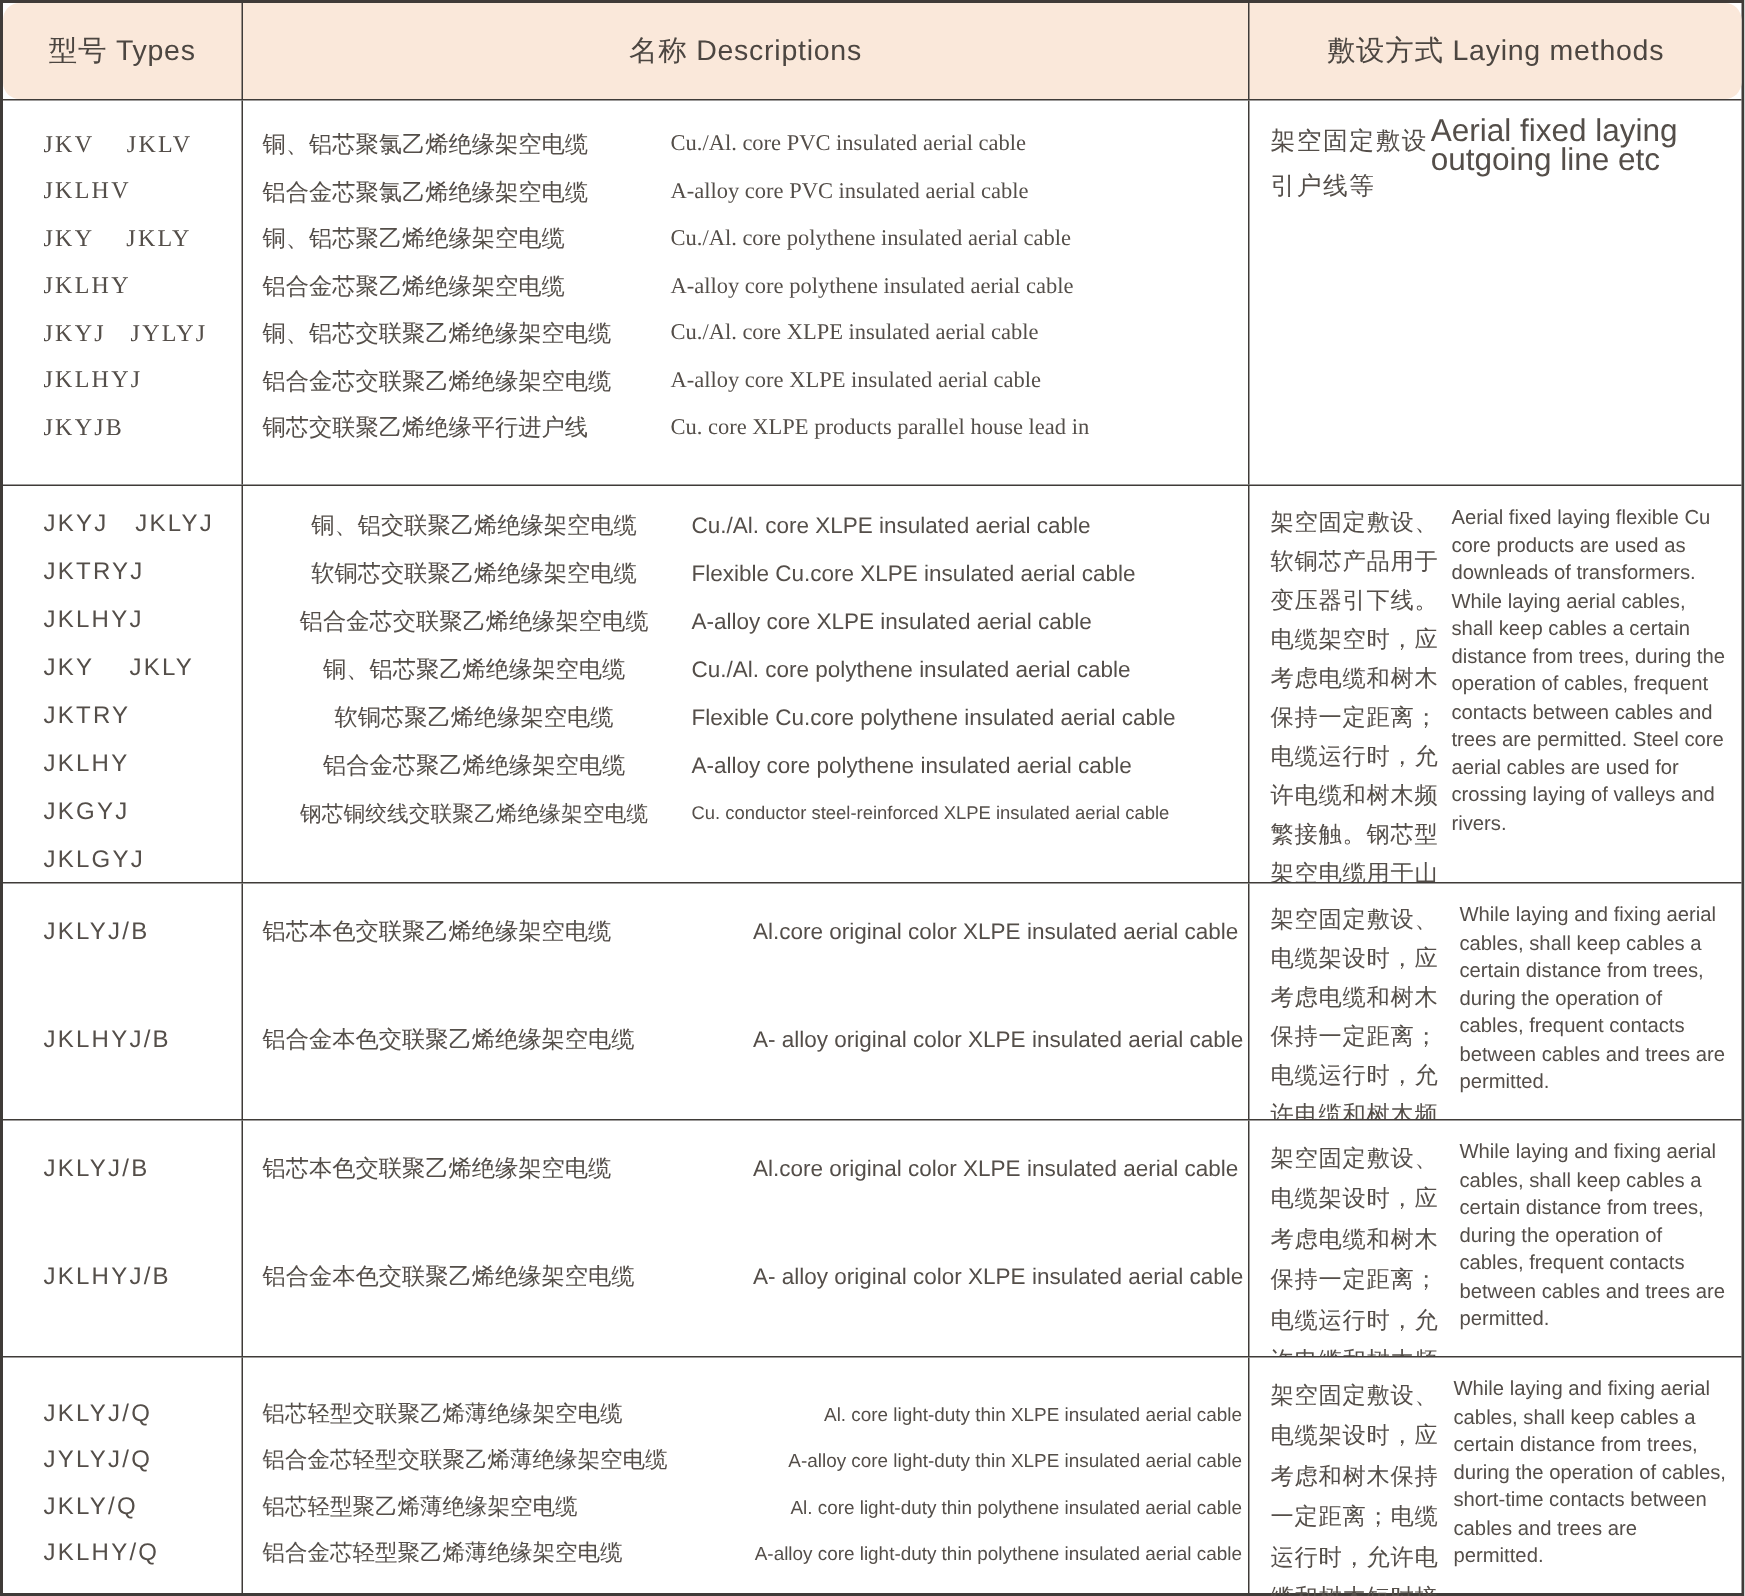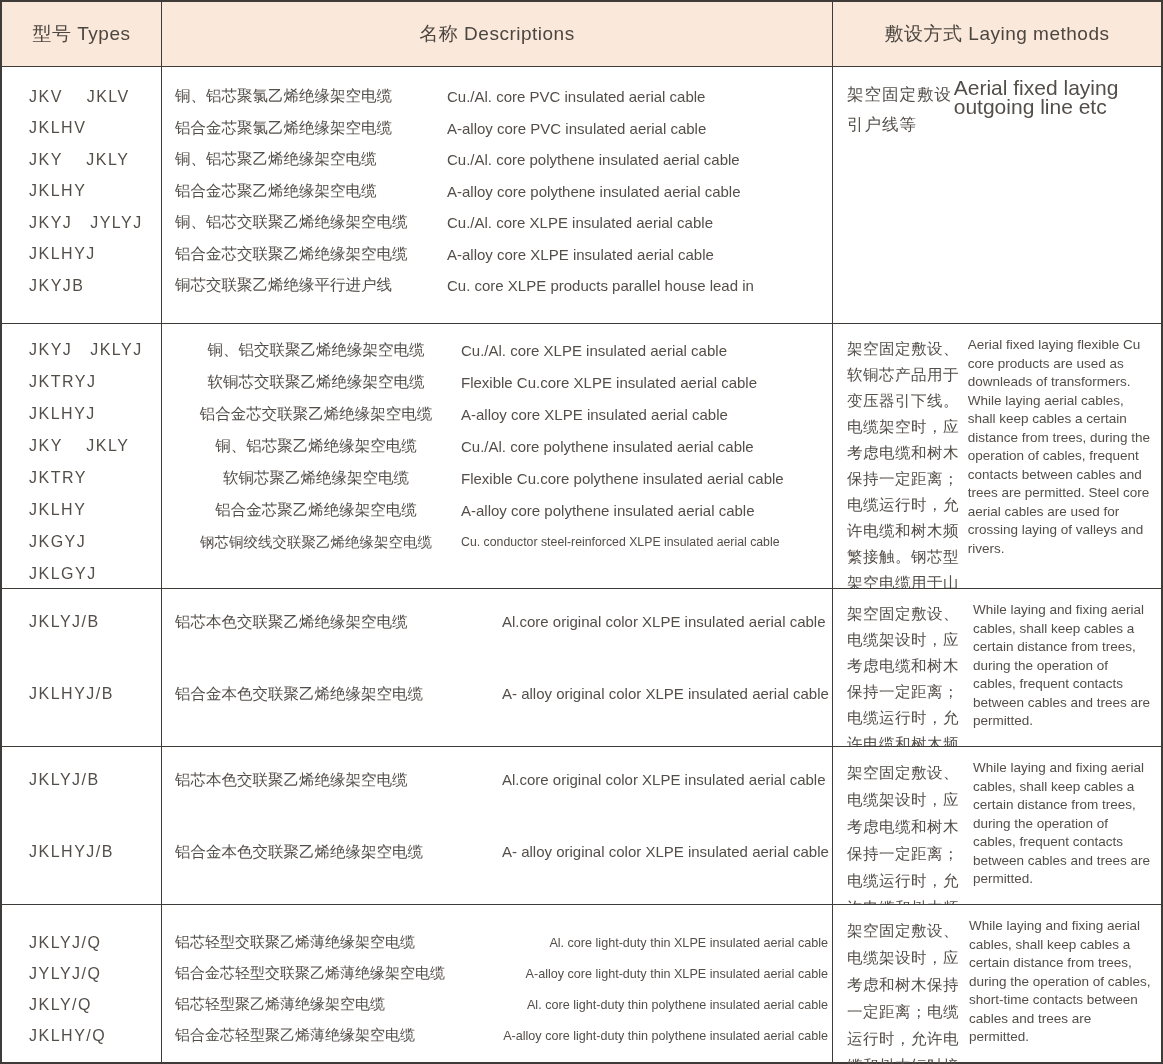--- a/index.html
+++ b/index.html
@@ -11,21 +11,21 @@
   }
   .table {
     width: 1163px;
     height: 1064px;
     border: 2px solid #3f3b38;
     display: flex;
     flex-direction: column;
     background: #fff;
   }
   .row-group { display: flex; border-top: 1.5px solid #3f3b38; }
-  .row-group:first-child { border-top: none; }
+  .row-group:first-child { border-top: none; border-radius: 11px; }
   .cell { overflow: hidden; }
   .col-types  { width: 160px; flex: none; border-right: 1.5px solid #3f3b38; }
   .col-desc   { width: 671px; flex: none; border-right: 1.5px solid #3f3b38; }
   .col-laying { flex: 1; }
 
   
   .header { height: 64px; background: #fae8da; flex: none; }
   .header .cell {
     display: flex; align-items: center; justify-content: center;
     font-size: 19px; letter-spacing: 0.5px; color: #4c4641;
@@ -42,21 +42,21 @@
   .desc-row .cn { font-size: 15.5px; flex: none; }
   .desc-row .en { font-size: 15px; flex: 1; padding-left: 4px; }
 
   
   .laying-cell { padding: 12px 10px 10px 14px; display: flex; flex-direction: row; }
   .laying-cn { font-size: 15.5px; line-height: 26px; letter-spacing: 0.5px; }
   .laying-en { font-size: 13.5px; line-height: 18.5px; }
 
   
   .g1 { height: 257px; flex: none; }
-  .g1 .type-row, .g1 .desc-row { height: 31.5px; }
+  .g1 .type-row, .g1 .desc-row { height: 31.5px; font-family: Liberation Serif, serif; }
   .g1 .desc-row .cn { width: 268px; }
   .g1 .laying-cell { justify-content: center; padding-bottom: 40px; }
   .g1 .laying-cn { font-size: 16.5px; line-height: 30px; letter-spacing: 1px; }
   .g1 .laying-en { font-size: 21px; }
 
   
   .g2 { height: 265px; flex: none; }
   .g2 .types-cell, .g2 .desc-cell { padding-top: 10px; }
   .g2 .type-row, .g2 .desc-row { height: 32px; }
   .g2 .desc-row .cn { width: 282px; text-align: center; }

